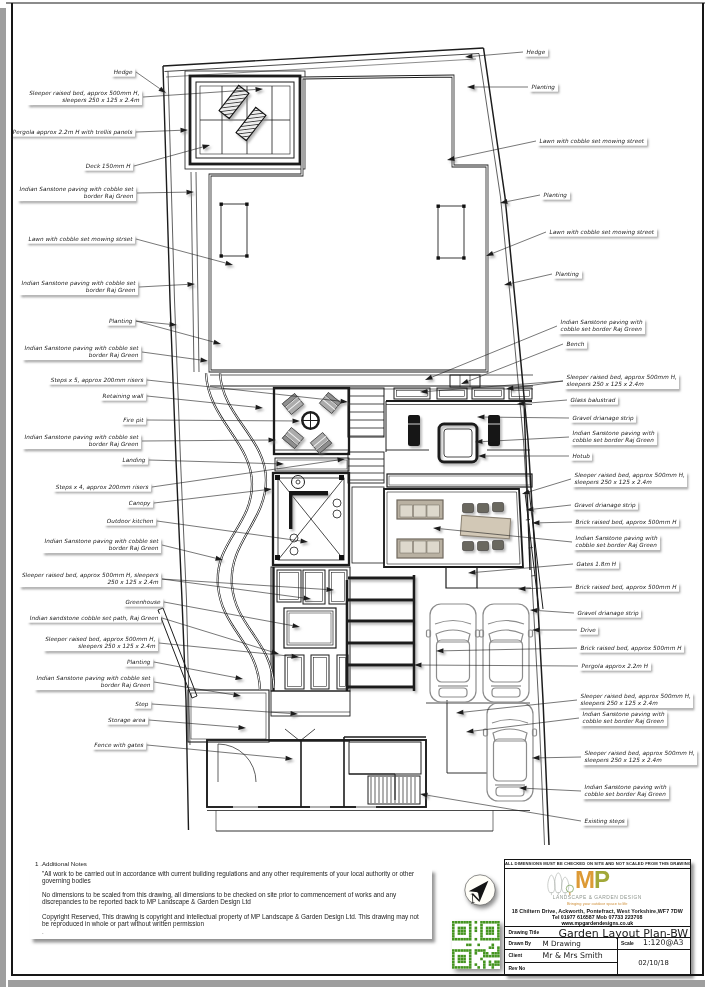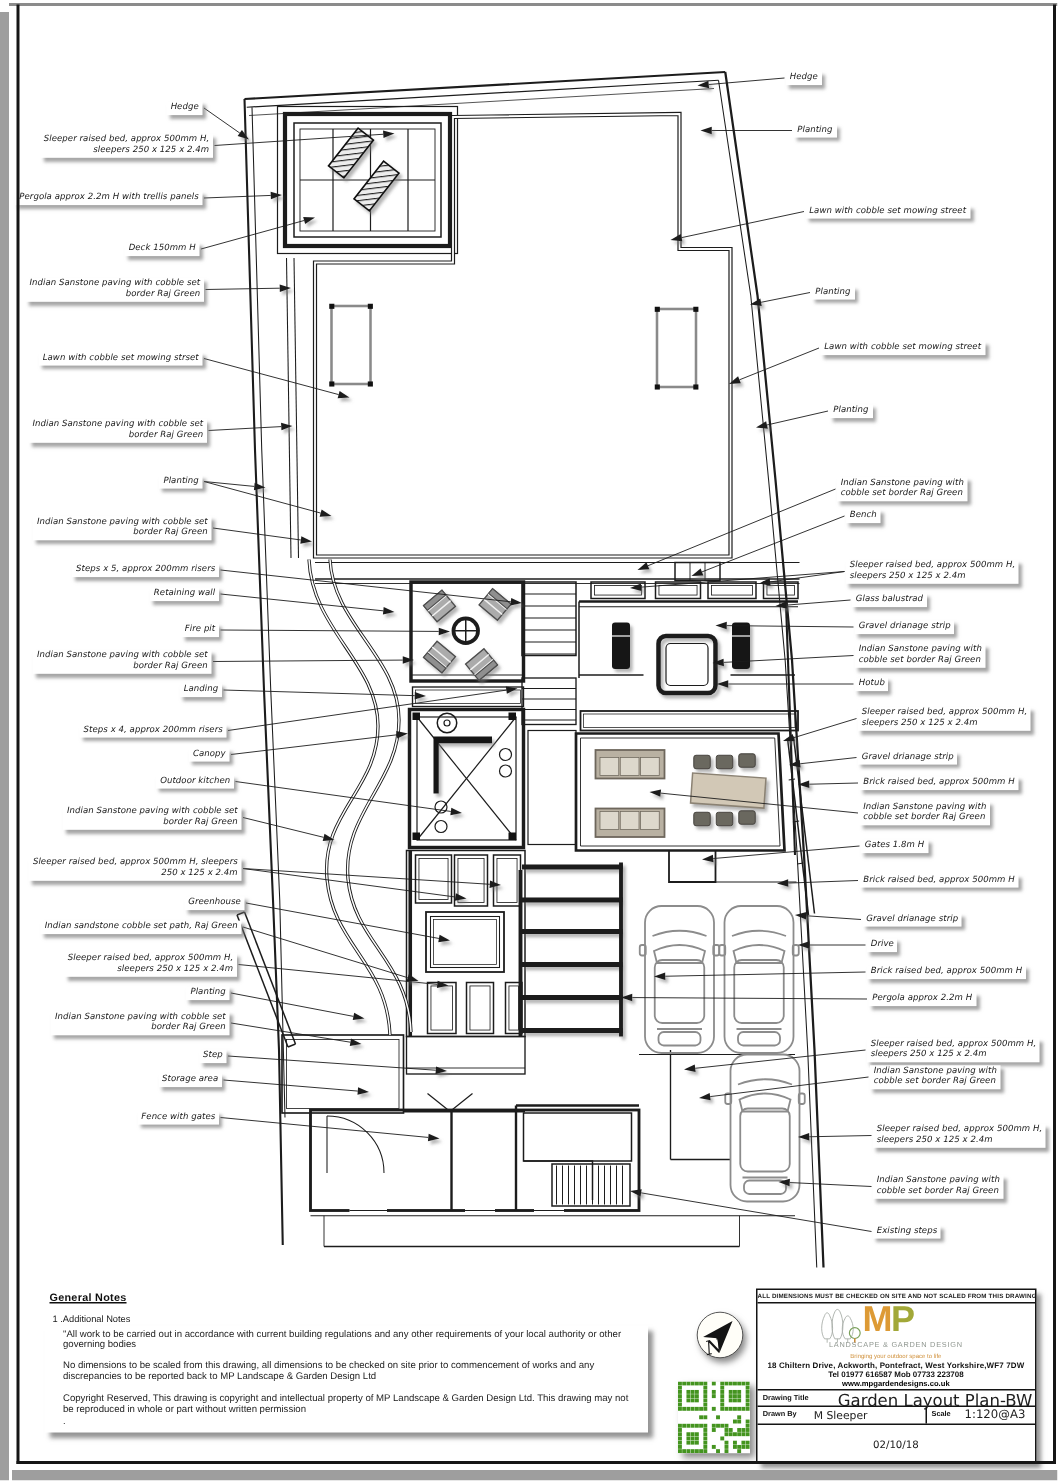--- a/index.html
+++ b/index.html
@@ -750,21 +750,20 @@
       <div class="lbl right" style="top: 791px; left: 582px;">
         <div>Indian Sanstone paving with</div>
         <div>cobble set border Raj Green</div>
       </div>
       <div class="lbl right" style="top: 821px; left: 582px;">
         <div>Existing steps</div>
       </div>
     </div>
 
   <div id="notes">
-    <div id="notes-heading">General Notes</div>
     <div id="notes-item">1 .Additional Notes</div>
     <div id="notes-box">
       <p>"All work to be carried out in accordance with current building regulations and any other requirements of your local authority or other governing bodies</p>
       <p>No dimensions to be scaled from this drawing, all dimensions to be checked on site prior to commencement of works and any discrepancies to be reported back to MP Landscape &amp; Garden Design Ltd</p>
       <p>Copyright Reserved, This drawing is copyright and intellectual property of MP Landscape &amp; Garden Design Ltd. This drawing may not be reproduced in whole or part without written permission</p>
       <div id="notes-trailing">.</div>
     </div>
   </div>
 
   <div id="north"><svg width="40" height="40" viewBox="-20 -20 40 40">
@@ -948,28 +947,38 @@
       <div id="tb-phone">Tel 01977 616587  Mob 07733 223708</div>
       <div id="tb-website">www.mpgardendesigns.co.uk</div>
     </div>
     <div class="tb-row" id="tb-row-title">
       <div class="tb-label">Drawing Title</div>
       <div class="tb-value">Garden Layout Plan-BW</div>
     </div>
     <div class="tb-row" id="tb-row-drawn">
       <div id="tb-cell-drawn">
         <div class="tb-label">Drawn By</div>
-        <div class="tb-value">M Sleeper</div>
+        <div class="tb-value">M Drawing</div>
       </div>
       <div id="tb-cell-scale">
         <div class="tb-label">Scale</div>
         <div class="tb-value">1:120@A3</div>
       </div>
     </div>
     <div id="tb-rows-cr">
+      <div id="tb-col-cr">
+        <div id="tb-row-client">
+          <div class="tb-label">Client</div>
+          <div class="tb-value">Mr &amp; Mrs Smith</div>
+        </div>
+        <div id="tb-row-rev">
+          <div class="tb-label">Rev No</div>
+          <div class="tb-value"></div>
+        </div>
+      </div>
       <div id="tb-date-cell">
         <div class="tb-value">02/10/18</div>
       </div>
     </div>
   </div>
 
   <div class="edge" id="edge-left"></div>
   <div class="edge" id="edge-bottom"></div>
   <div id="border-top"></div>
   <div id="border-leftln"></div>

